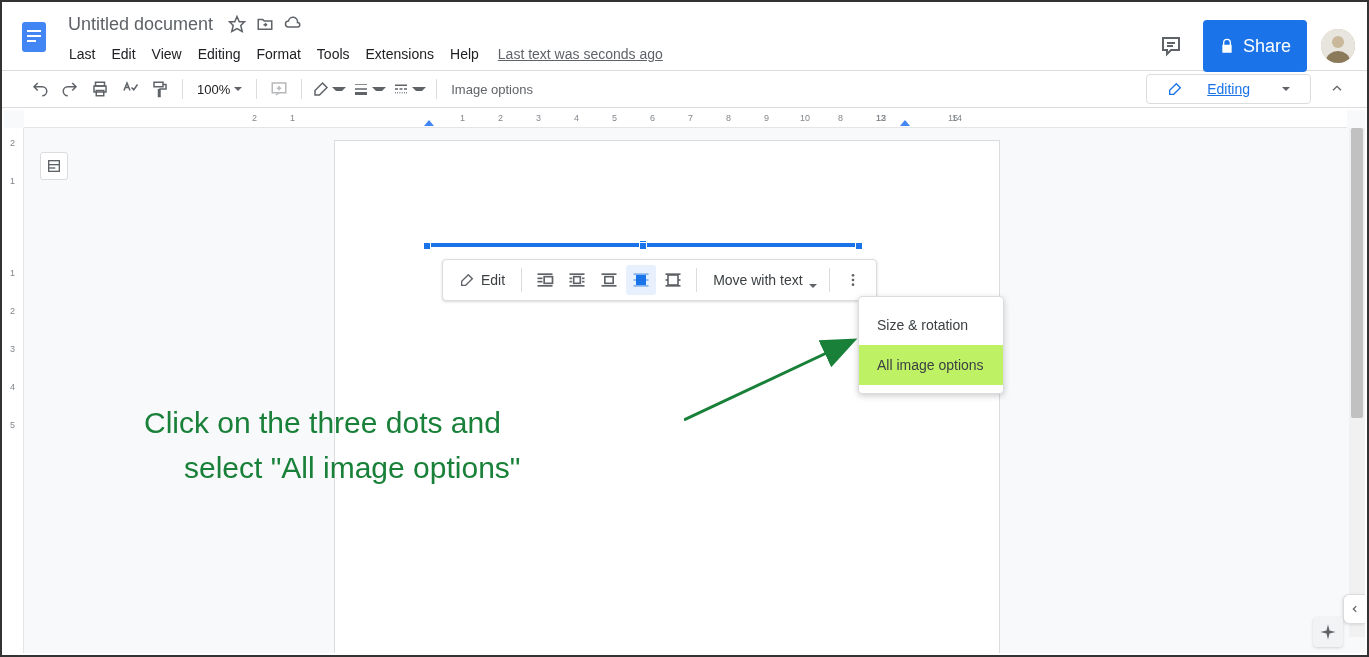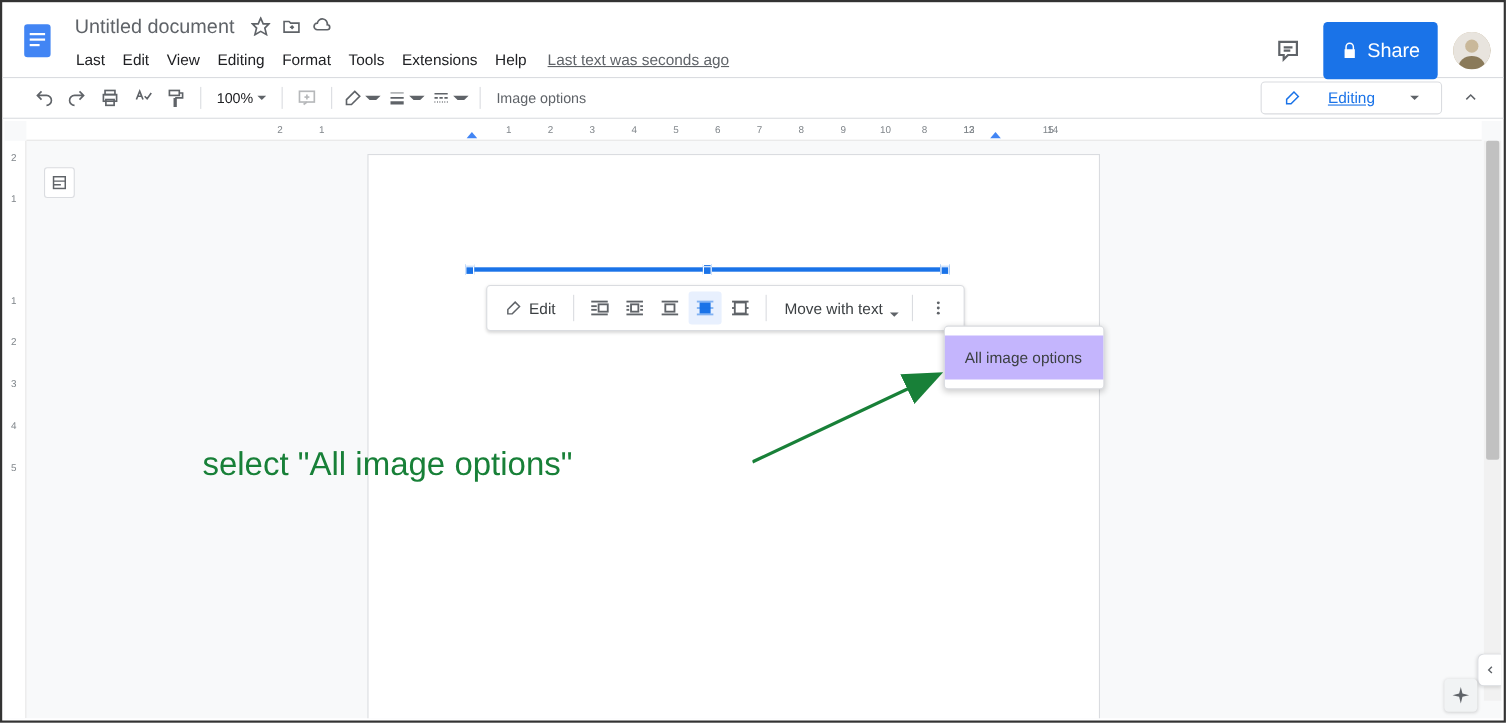--- a/index.html
+++ b/index.html
@@ -60,21 +60,21 @@
 .float-sep { width: 1px; height: 24px; background: #dadce0; margin: 0 6px; }
 .edit-btn { display: flex; align-items: center; gap: 6px; font-size: 14px; color: #3c4043; padding: 6px 8px; cursor: pointer; }
 .wrap-btn { width: 30px; height: 30px; display: flex; align-items: center; justify-content: center; cursor: pointer; border-radius: 3px; }
 .wrap-btn.active { background: #e8f0fe; color: #1a73e8; }
 .move-text { font-size: 14px; color: #3c4043; padding: 6px 4px 6px 8px; cursor: pointer; display: flex; align-items: flex-end; gap: 6px; }
 .kebab { width: 30px; height: 30px; display: flex; align-items: center; justify-content: center; cursor: pointer; }
 
 
 .dropdown-menu { position: absolute; top: 155px; left: 523px; width: 146px; background: #fff; border: 1px solid #dadce0; border-radius: 4px; box-shadow: 0 2px 6px rgba(0,0,0,0.2); padding: 8px 0; }
 .dd-item { font-size: 14px; color: #3c4043; padding: 12px 18px; cursor: pointer; }
-.dd-item.hover { background: #c4b5fd; }
+.dd-item.hover { background: #bef264; }
 
 
 .annotation { position: absolute; top: 290px; left: 140px; font-family: "Comic Sans MS", cursive; font-size: 30px; color: #188038; line-height: 1.5; font-weight: 500; }
 .arrow { position: absolute; top: 225px; left: 680px; pointer-events: none; }
 
 
 .scrollbar-v { position: absolute; top: 18px; right: 0; width: 16px; bottom: 16px; background: #f1f1f1; }
 .scroll-thumb { position: absolute; top: 0; left: 2px; width: 12px; height: 290px; background: #c1c1c1; border-radius: 2px; }
 .side-tab { position: absolute; right: 0; top: 484px; width: 22px; height: 30px; background: #fff; border: 1px solid #dadce0; border-right: none; border-radius: 6px 0 0 6px; display: flex; align-items: center; justify-content: center; cursor: pointer; box-shadow: -1px 1px 3px rgba(0,0,0,0.1); }
 .explore-btn { position: absolute; right: 22px; bottom: 6px; width: 30px; height: 30px; background: #f1f3f4; border-radius: 4px; display: flex; align-items: center; justify-content: center; cursor: pointer; box-shadow: 0 1px 3px rgba(0,0,0,0.15); }
@@ -348,25 +348,27 @@
       <div class="kebab">
           <svg width="16" height="16" viewBox="0 0 24 24" fill="#5f6368">
             <circle cx="12" cy="5" r="2"></circle>
             <circle cx="12" cy="12" r="2"></circle>
             <circle cx="12" cy="19" r="2"></circle>
           </svg>
         </div>
     </div>
 
     <div class="dropdown-menu">
+      <div class="dd-item">Size &amp; rotation</div>
       <div class="dd-item hover">All image options</div>
     </div>
   </div>
 
   <div class="annotation">
+    <div>Click on the three dots and</div>
     <div style="padding-left:40px">select "All image options"</div>
   </div>
   <svg class="arrow" width="190" height="90">
     <defs>
         <marker id="ah" markerWidth="12" markerHeight="12" refX="10" refY="5" orient="auto">
           <polygon points="0,0 12,5 0,10" fill="#188038"></polygon>
         </marker>
       </defs>
     <line x1="0" y1="85" x2="168" y2="6" stroke="#188038" stroke-width="3" marker-end="url(#ah)"></line>
   </svg>

